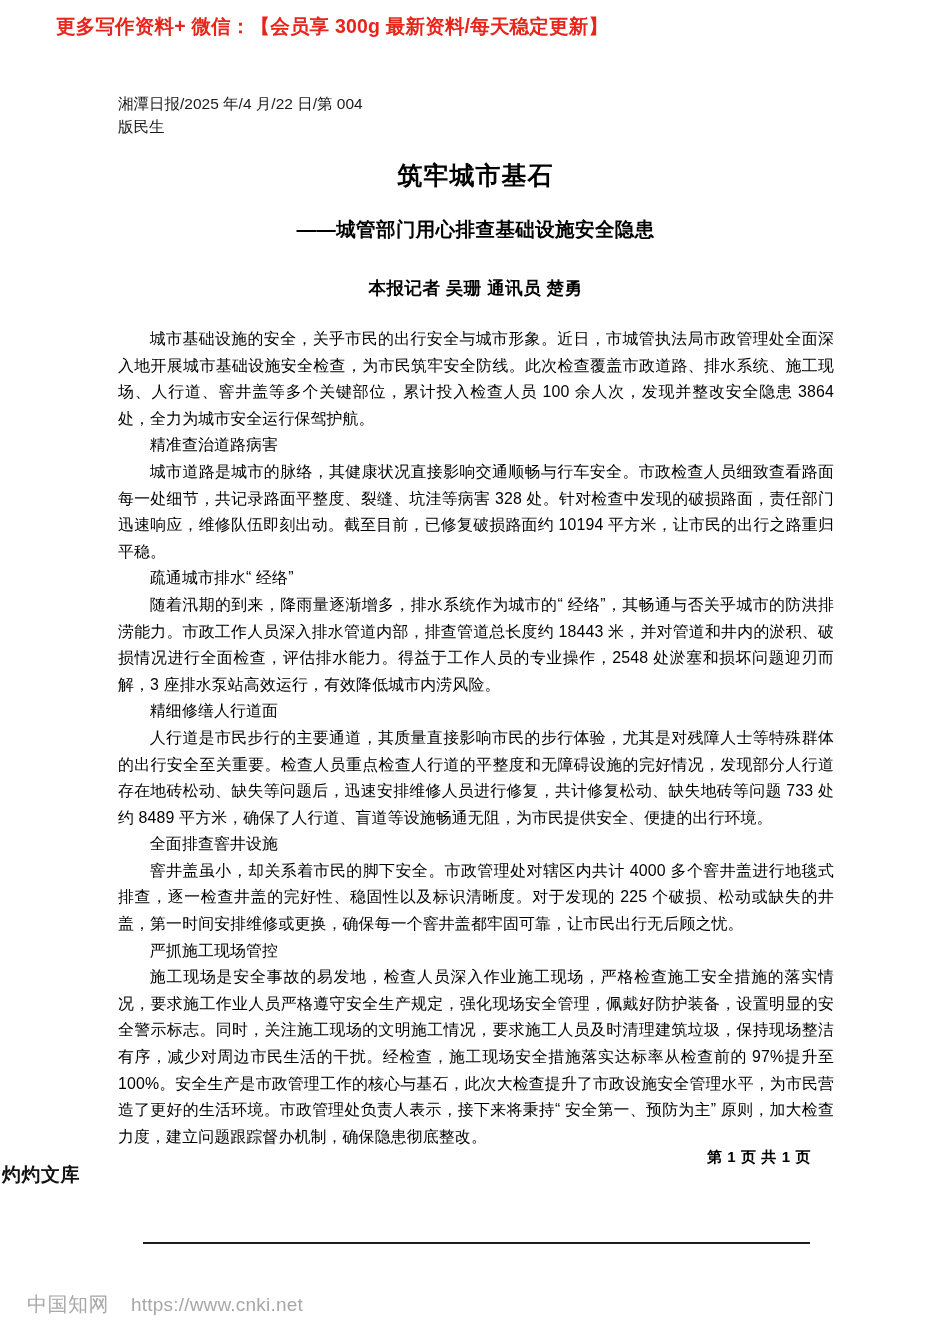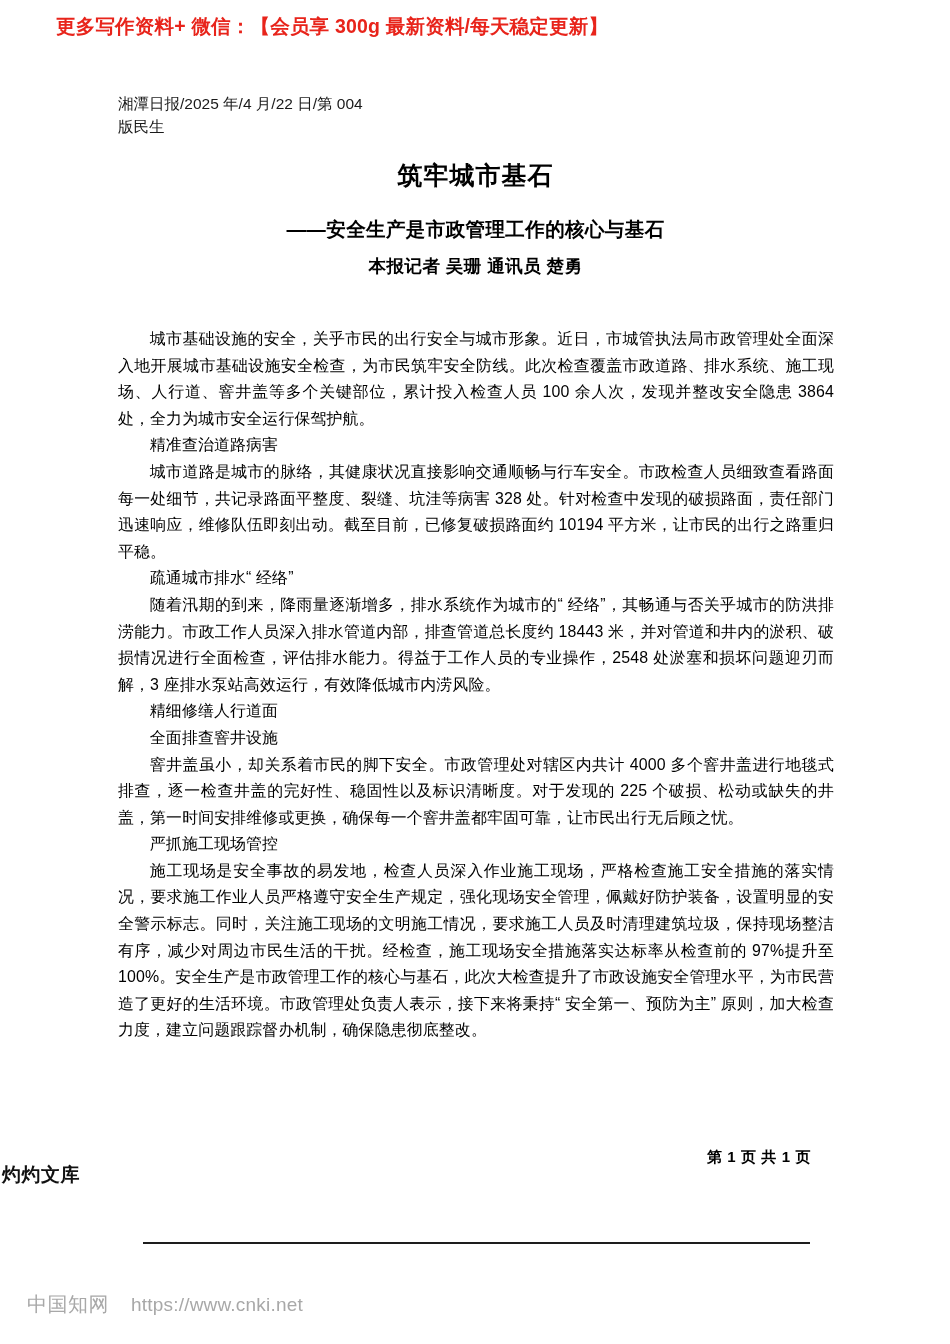--- a/index.html
+++ b/index.html
@@ -67,21 +67,21 @@
     letter-spacing: 1px;
   }
   .headline-sub {
     margin-top: 22px;
     font-size: 19.5px;
     font-weight: bold;
     line-height: 30px;
     letter-spacing: 0.4px;
   }
   .byline {
-    margin-top: 8px;
+    margin-top: 30px;
     font-size: 17.5px;
     font-weight: bold;
     line-height: 28px;
     letter-spacing: 0.5px;
   }
 
   
   .article-body {
     position: absolute;
     left: 118px;
@@ -164,31 +164,32 @@
     <span class="promo-text">更多写作资料+ 微信：【会员享 300g 最新资料/每天稳定更新】</span>
   </div>
 
   <div class="masthead">
     <span class="masthead-line">湘潭日报/2025 年/4 月/22 日/第 004</span>
     <span class="masthead-line">版民生</span>
   </div>
 
   <div class="headline-block">
     <div class="headline-main">筑牢城市基石</div>
-    <div class="headline-sub">——安全生产是市政管理工作的核心与基石</div>
+    <div class="headline-sub">——城管部门用心排查基础设施安全隐患</div>
     <div class="byline">本报记者  吴珊  通讯员  楚勇</div>
   </div>
 
   <div class="article-body">
     <p>城市基础设施的安全，关乎市民的出行安全与城市形象。近日，市城管执法局市政管理处全面深入地开展城市基础设施安全检查，为市民筑牢安全防线。此次检查覆盖市政道路、排水系统、施工现场、人行道、窨井盖等多个关键部位，累计投入检查人员 100 余人次，发现并整改安全隐患 3864 处，全力为城市安全运行保驾护航。</p>
     <p class="sec-head">精准查治道路病害</p>
     <p>城市道路是城市的脉络，其健康状况直接影响交通顺畅与行车安全。市政检查人员细致查看路面每一处细节，共记录路面平整度、裂缝、坑洼等病害 328 处。针对检查中发现的破损路面，责任部门迅速响应，维修队伍即刻出动。截至目前，已修复破损路面约 10194 平方米，让市民的出行之路重归平稳。</p>
     <p class="sec-head gap-before">疏通城市排水“ 经络”</p>
     <p>随着汛期的到来，降雨量逐渐增多，排水系统作为城市的“ 经络”，其畅通与否关乎城市的防洪排涝能力。市政工作人员深入排水管道内部，排查管道总长度约 18443 米，并对管道和井内的淤积、破损情况进行全面检查，评估排水能力。得益于工作人员的专业操作，2548 处淤塞和损坏问题迎刃而解，3 座排水泵站高效运行，有效降低城市内涝风险。</p>
     <p class="sec-head">精细修缮人行道面</p>
+    <p>人行道是市民步行的主要通道，其质量直接影响市民的步行体验，尤其是对残障人士等特殊群体的出行安全至关重要。检查人员重点检查人行道的平整度和无障碍设施的完好情况，发现部分人行道存在地砖松动、缺失等问题后，迅速安排维修人员进行修复，共计修复松动、缺失地砖等问题 733 处约 8489 平方米，确保了人行道、盲道等设施畅通无阻，为市民提供安全、便捷的出行环境。</p>
     <p class="sec-head">全面排查窨井设施</p>
     <p>窨井盖虽小，却关系着市民的脚下安全。市政管理处对辖区内共计 4000 多个窨井盖进行地毯式排查，逐一检查井盖的完好性、稳固性以及标识清晰度。对于发现的 225 个破损、松动或缺失的井盖，第一时间安排维修或更换，确保每一个窨井盖都牢固可靠，让市民出行无后顾之忧。</p>
     <p class="sec-head">严抓施工现场管控</p>
     <p>施工现场是安全事故的易发地，检查人员深入作业施工现场，严格检查施工安全措施的落实情况，要求施工作业人员严格遵守安全生产规定，强化现场安全管理，佩戴好防护装备，设置明显的安全警示标志。同时，关注施工现场的文明施工情况，要求施工人员及时清理建筑垃圾，保持现场整洁有序，减少对周边市民生活的干扰。经检查，施工现场安全措施落实达标率从检查前的 97%提升至 100%。安全生产是市政管理工作的核心与基石，此次大检查提升了市政设施安全管理水平，为市民营造了更好的生活环境。市政管理处负责人表示，接下来将秉持“ 安全第一、预防为主” 原则，加大检查力度，建立问题跟踪督办机制，确保隐患彻底整改。</p>
   </div>
 
   <div class="watermark-lib">灼灼文库</div>
 
   <div class="page-number">第 1 页 共 1 页</div>
 

